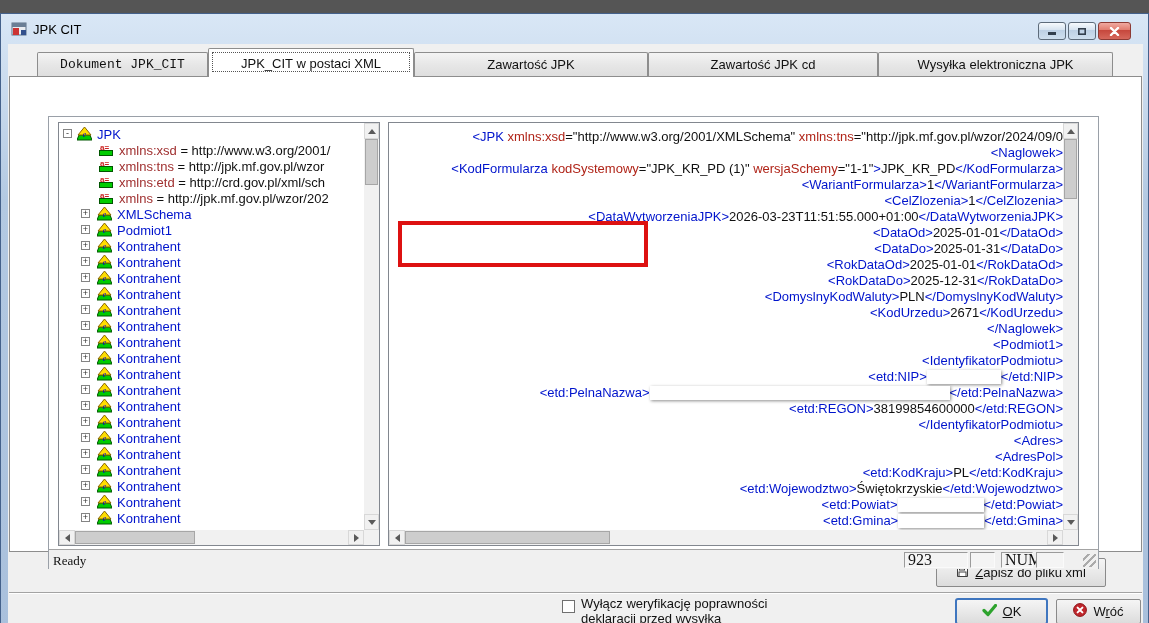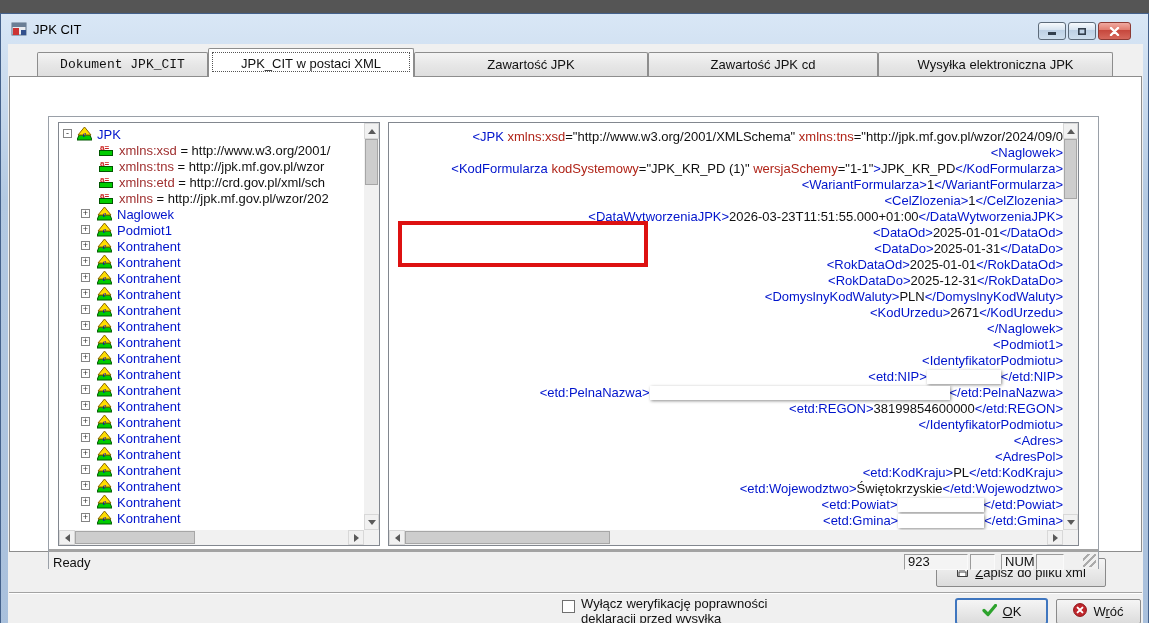--- a/index.html
+++ b/index.html
@@ -67,24 +67,24 @@
   .sbtn.rgt{right:0;top:0;width:16px;height:15px;}
   .vthumb{position:absolute;left:1px;width:13px;background:#cdcdcd;border:1px solid #a6a6a6;}
   .hthumb{position:absolute;top:1px;height:13px;background:#cdcdcd;border:1px solid #a6a6a6;}
   .tri{width:0;height:0;}
   .tri-up{border-left:4px solid transparent;border-right:4px solid transparent;border-bottom:5px solid #5a5a5a;}
   .tri-down{border-left:4px solid transparent;border-right:4px solid transparent;border-top:5px solid #5a5a5a;}
   .tri-left{border-top:4px solid transparent;border-bottom:4px solid transparent;border-right:5px solid #5a5a5a;}
   .tri-right{border-top:4px solid transparent;border-bottom:4px solid transparent;border-left:5px solid #5a5a5a;}
   
   .statusbar{position:absolute;left:0;top:432px;width:1049px;height:20px;background:#f0f0f0;
-    border-top:3px solid #a3a3a3;}
+    border-top:1px solid #a3a3a3;font-family:Liberation Serif, serif;}
   .sready{position:absolute;left:4px;top:3px;}
   .pane{position:absolute;top:2px;height:16px;border:1px solid;border-color:#9b9b9b #fafafa #fafafa #9b9b9b;
-    background:#f4f4f4;font-size:13px;line-height:14px;padding:0 3px;}
+    background:#f4f4f4;font-size:16px;line-height:14px;padding:0 3px;}
   .grip{position:absolute;right:2px;bottom:2px;width:13px;height:13px;
     background:repeating-linear-gradient(135deg,transparent 0 3px,#ababab 3px 5px);}
   
   .btn{position:absolute;border:1px solid #8a8a8a;border-radius:2px;
     background:linear-gradient(#f5f5f5,#e9e9e9 50%,#dcdcdc);
     display:flex;align-items:center;justify-content:center;gap:6px;}
   .savebtn{left:928px;top:514px;width:170px;height:29px;}
   .okbtn{left:947px;top:554px;width:93px;height:27px;border:2px solid #3f76bf;border-radius:3px;}
   .backbtn{left:1048px;top:555px;width:85px;height:25px;}
   .groove{position:absolute;left:1px;top:548px;width:1133px;height:2px;
@@ -188,21 +188,21 @@
                     </svg></span>
                   <span class="tlabel" style="left: 58px;"><span class="tattrn">xmlns</span><span class="tattrv"> = http://jpk.mf.gov.pl/wzor/202</span></span>
                 </div>
                 <div class="trow">
                   <span class="exp" style="left: 20px;">+</span>
                   <span class="ticon" style="left: 36px;"><svg width="15" height="14">
                       <polygon points="0,13 15,13 13,8 2,8" fill="#00cc00" stroke="#005500"></polygon>
                       <polygon points="7.5,0 14,8 1,8" fill="#ffdd00" stroke="#886600"></polygon>
                       <text x="7.5" y="9.5" font-size="8" font-style="italic" fill="#0000cc" text-anchor="middle" font-family="Liberation Serif,serif">e</text>
                     </svg></span>
-                  <span class="tlabel telem" style="left: 56px;">Naglowek</span>
+                  <span class="tlabel telem" style="left: 56px;">XMLSchema</span>
                 </div>
                 <div class="trow">
                   <span class="exp" style="left: 20px;">+</span>
                   <span class="ticon" style="left: 36px;"><svg width="15" height="14">
                       <polygon points="0,13 15,13 13,8 2,8" fill="#00cc00" stroke="#005500"></polygon>
                       <polygon points="7.5,0 14,8 1,8" fill="#ffdd00" stroke="#886600"></polygon>
                       <text x="7.5" y="9.5" font-size="8" font-style="italic" fill="#0000cc" text-anchor="middle" font-family="Liberation Serif,serif">e</text>
                     </svg></span>
                   <span class="tlabel telem" style="left: 56px;">Podmiot1</span>
                 </div>

